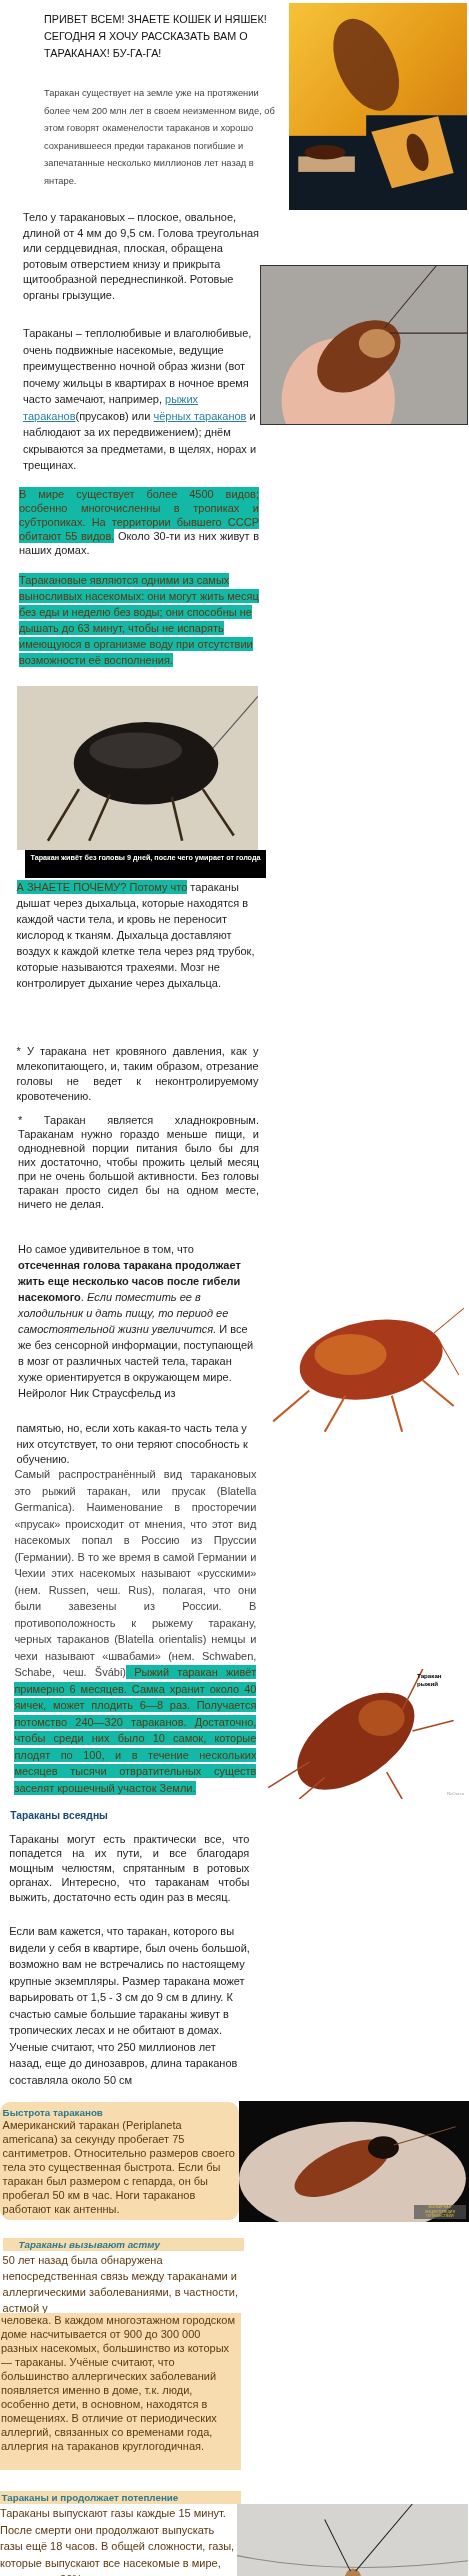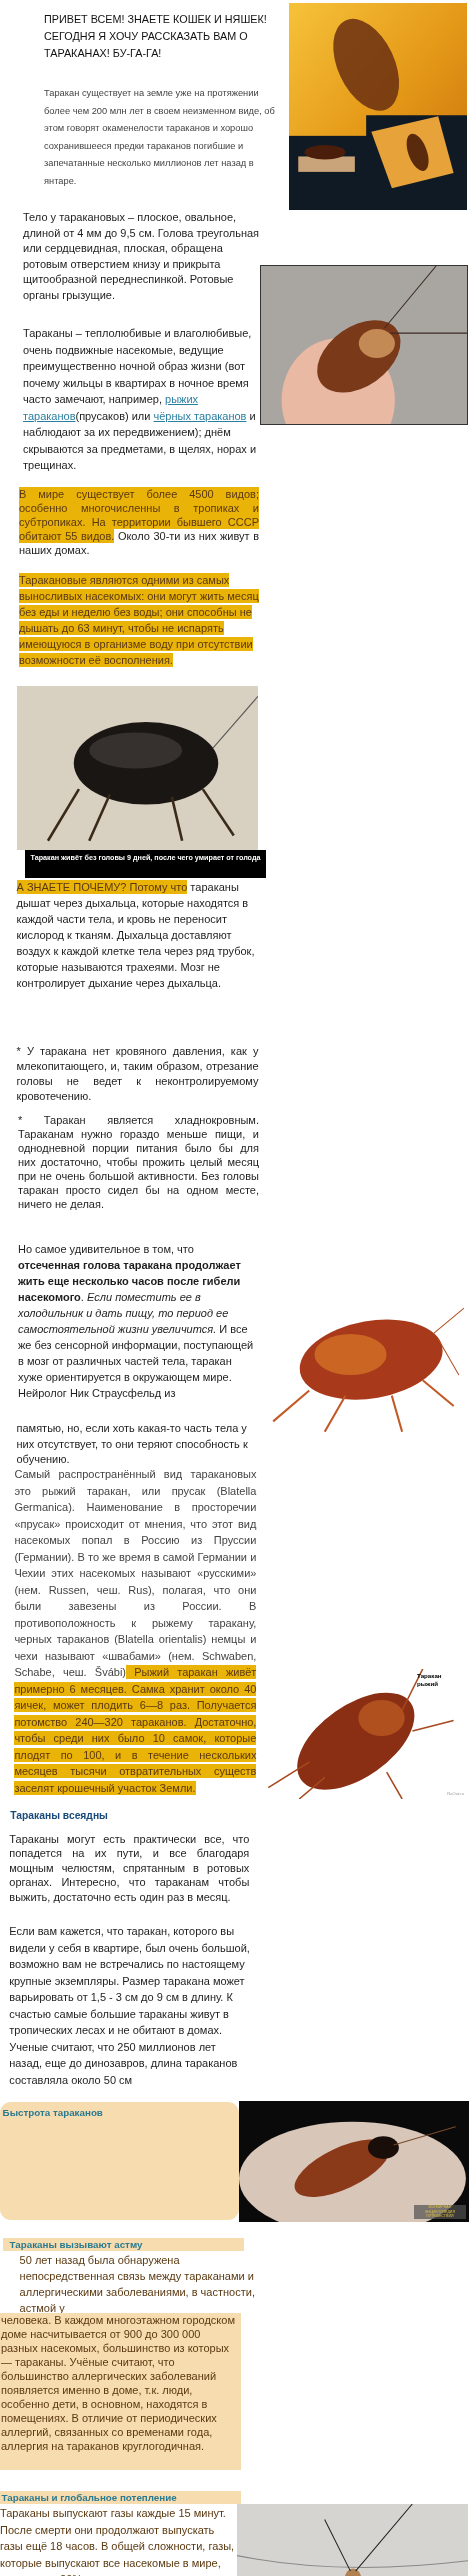--- a/index.html
+++ b/index.html
@@ -3,21 +3,21 @@
 <meta charset="utf-8">
 <style>
   html, body { margin: 0; padding: 0; background: #ffffff; }
   body { width: 470px; height: 3792px; position: relative; overflow: hidden;
          font-family: "Liberation Sans", sans-serif; color: #222; }
   .abs { position: absolute; }
   .txt { font-size: 11px; line-height: 15.5px; color: #1e1e1e; font-family: "Liberation Sans", sans-serif; }
   .gray { color: #444; }
   .justify { text-align: justify; }
   .peach { background: #f7dcb0; color: #5b3a12; }
-  .hl { background: #eab308; color: #5b3a12; box-decoration-break: clone; -webkit-box-decoration-break: clone; padding: 1px 0; margin-top: 19px; }
+  .hl { background: #14b8a6; color: #5b3a12; box-decoration-break: clone; -webkit-box-decoration-break: clone; padding: 1px 0; margin-top: 19px; }
   .heading-teal { color: #2a7a90; font-weight: bold; font-size: 9.8px; }
   .heading-blue { color: #1a4a7a; font-weight: bold; font-size: 10.3px; text-align: left; }
   a.link { color: #2a7fa0; text-decoration: underline; }
   .title { font-size: 10.8px; line-height: 17px; color: #111; text-transform: none; }
   .caption-bar { background: #000; color: #fff; font-weight: bold; font-size: 7.2px; text-align: center; line-height: 10.3px; padding: 3.1px 5.2px; box-sizing: border-box; }
   .img { overflow: hidden; }
   .img svg { display: block; width: 100%; height: 100%; }
   .img-label { font-weight: bold; font-size: 6.2px; color: #000; line-height: 8.2px; }
   b, strong { font-weight: bold; }
   i, em { font-style: italic; }
@@ -125,41 +125,42 @@
 </div>
 
 <div class="abs heading-blue" style="left:10.3px; top:1810px; width:242px;">Тараканы всеядны</div>
 
 <div class="abs txt justify" style="left:9.3px; top:1832px; width:240px; line-height:14.4px;">Тараканы могут есть практически все, что попадется на их пути, и все благодаря мощным челюстям, спрятанным в ротовых органах. Интересно, что тараканам чтобы выжить, достаточно есть один раз в месяц.</div>
 
 <div class="abs txt" style="left:9.3px; top:1923px; width:242px; line-height:16.5px;">Если вам кажется, что таракан, которого вы видели у себя в квартире, был очень большой, возможно вам не встречались по настоящему крупные экземпляры. Размер таракана может варьировать от 1,5 - 3 см до 9 см в длину. К счастью самые большие тараканы живут в тропических лесах и не обитают в домах. Ученые считают, что 250 миллионов лет назад, еще до динозавров, длина тараканов составляла около 50 см</div>
 
 <div class="abs peach" style="left:0px; top:2102px; width:239px; height:118px;border-radius:11px;">
   <div class="heading-teal" style="padding:5.2px 2.6px 0 2.6px;">Быстрота тараканов</div>
+  <div class="txt" style="padding:0 2.6px; line-height:14px; color:#5b3a12;">Американский таракан (Periplaneta americana) за секунду пробегает 75 сантиметров. Относительно размеров своего тела это существенная быстрота. Если бы таракан был размером с гепарда, он бы пробегал 50 км в час. Ноги тараканов работают как антенны.</div>
 </div>
 
 <div class="abs img" style="left:239px; top:2101px; width:230px; height:121px;">
   <svg viewBox="0 0 446 234" preserveAspectRatio="none">
     <rect width="446" height="234" fill="#0a0a0a"></rect>
     <ellipse cx="220" cy="150" rx="220" ry="110" fill="#d8c6b8"></ellipse>
     <ellipse cx="200" cy="130" rx="100" ry="40" transform="rotate(-25 200 130)" fill="#8a3a18"></ellipse>
     <ellipse cx="280" cy="90" rx="30" ry="22" fill="#1a0e0a"></ellipse>
     <path d="M300 85 L420 50" stroke="#7a4a2a" stroke-width="2"></path>
   </svg>
   <div class="abs" style="right:3.1px; bottom:3.1px; width:52px; font-size:3.6px; color:#e0c040; background:rgba(80,80,80,0.7); text-align:center; line-height:4.6px;">ВСЕМИРНАЯ ЭНЦИКЛОПЕДИЯ ПУТЕШЕСТВИЙ</div>
 </div>
 
 <div class="abs" style="left:2.6px; top:2238px; width:241px; background:#f7dcb0;">
-  <div class="heading-teal" style="padding:1px 7px;">Тараканы вызывают астму</div>
+  <div class="heading-teal" style="padding:1px 16px;font-style:italic;">Тараканы вызывают астму</div>
 </div>
-<div class="abs txt" style="left:2.6px; top:2252px; width:241px; line-height:16px; color:#5b3a12;margin-left:17px;">50 лет назад была обнаружена непосредственная связь между тараканами и аллергическими заболеваниями, в частности, астмой у</div>
+<div class="abs txt" style="left:2.6px; top:2252px; width:241px; line-height:16px; color:#5b3a12;">50 лет назад была обнаружена непосредственная связь между тараканами и аллергическими заболеваниями, в частности, астмой у</div>
 <div class="abs peach txt" style="left:0px; top:2313px; width:241px; height:157px; line-height:14px; color:#5b3a12; padding:0 1px; box-sizing:border-box;">человека. В каждом многоэтажном городском доме насчитывается от 900 до 300 000 разных насекомых, большинство из которых — тараканы. Учёные считают, что большинство аллергических заболеваний появляется именно в доме, т.к. люди, особенно дети, в основном, находятся в помещениях. В отличие от периодических аллергий, связанных со временами года, аллергия на тараканов круглогодичная.</div>
 
 <div class="abs" style="left:0px; top:2491px; width:241px; background:#f7dcb0;">
-  <div class="heading-teal" style="padding:1px 1.5px;">Тараканы и глобальное потепление</div>
+  <div class="heading-teal" style="padding:1px 1.5px;">Тараканы и продолжает потепление</div>
 </div>
 <div class="abs txt" style="left:0px; top:2505px; width:237px; line-height:16.5px; color:#5b3a12;">Тараканы выпускают газы каждые 15 минут. После смерти они продолжают выпускать газы ещё 18 часов. В общей сложности, газы, которые выпускают все насекомые в мире, составляет 20% от всего выпускаемого метана на земле. Тараканьи газы в этих 20 процентах занимают самое существенное место, а значит, их «вклад» в глобальное потепление планеты совсем не маленький. Термиты и коровы также существенно влияют на потепление.</div>
 
 <div class="abs img" style="left:237px; top:2504px; width:231px; height:190px;">
   <svg viewBox="0 0 448 368" preserveAspectRatio="none">
     <rect width="448" height="368" fill="#d6d4d0"></rect>
     <path d="M0 100 Q200 140 448 110" stroke="#888" stroke-width="2" fill="none"></path>
     <path d="M0 280 L448 250" stroke="#999" stroke-width="2"></path>
     <ellipse cx="60" cy="290" rx="75" ry="110" fill="#8a8e92"></ellipse>
     <ellipse cx="420" cy="280" rx="55" ry="100" fill="#9aa0a6"></ellipse>

